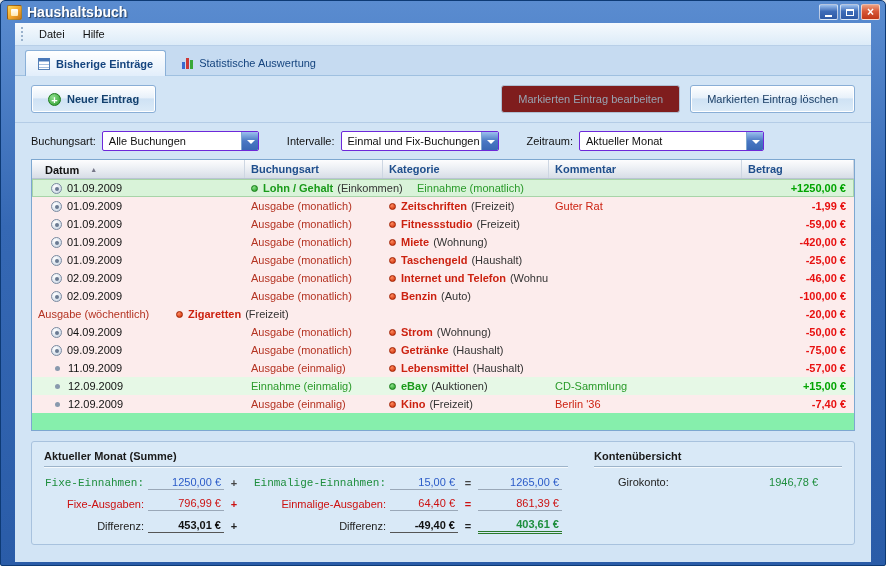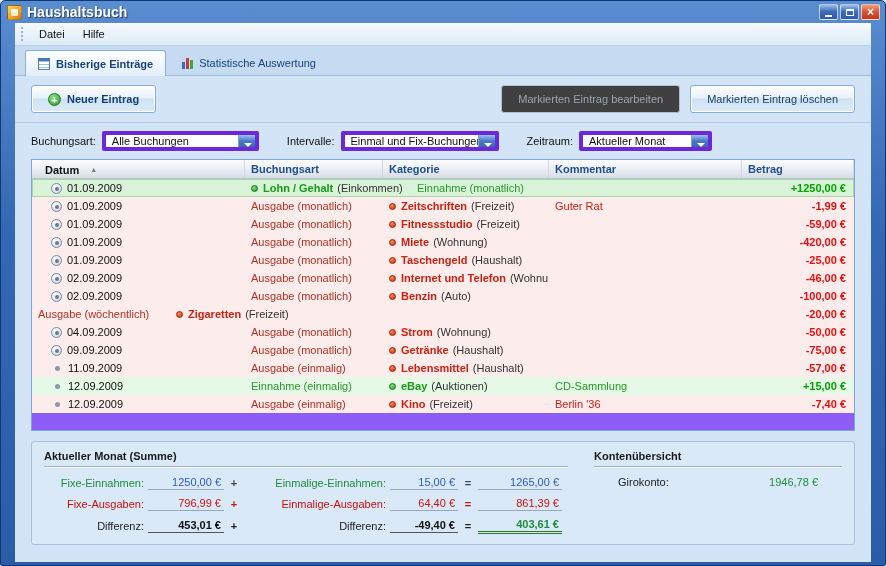--- a/index.html
+++ b/index.html
@@ -51,47 +51,47 @@
   .chart-icon i:nth-child(2){height:11px;background:#cc3838;}
   .chart-icon i:nth-child(3){height:9px;background:#38a838;}
   
   .toolbar{display:flex;align-items:center;gap:10px;padding:9px 16px;border-bottom:1px solid #b4cce6;}
   .tbtn{display:inline-flex;align-items:center;gap:6px;height:28px;padding:0 16px;
     border:1px solid #89aed6;border-radius:3px;
     background:linear-gradient(180deg,#ffffff,#e8f1fa 45%,#cfe2f4 50%,#dcebf8);
     box-shadow:inset 0 0 0 1px #fff;
     font-family:"Liberation Sans",sans-serif;font-size:11px;color:#1c3f66;cursor:default;}
   .tbtn.primary .tbtn-label{font-weight:bold;color:#13406e;}
-  .tbtn.disabled{color:#98a4b2;background:#404040;border-color:#aebfd2;box-shadow:none;text-align:center;}
+  .tbtn.disabled{color:#98a4b2;background:#7f1d1d;border-color:#aebfd2;box-shadow:none;text-align:center;}
   .tbtn.disabled .tbtn-label{color:#98a4b2;}
   .flex-spacer{flex:1;}
   .plus-icon{display:inline-block;width:13px;height:13px;border-radius:50%;
     background:radial-gradient(circle at 35% 30%,#8ee08e,#2a9a2a);
     border:1px solid #1c7a1c;color:#fff;font-weight:bold;font-size:11px;line-height:12px;text-align:center;}
   
   .filterbar{display:flex;align-items:center;padding:8px 16px 6px;}
   .fgroup{display:flex;align-items:center;margin-right:28px;border-radius:9px;}
   .flabel{margin-right:6px;color:#111;}
   .select{position:relative;display:flex;align-items:center;height:20px;background:#fff;
-    border:4px solid #6d28d9;border-radius:2px;padding:0 20px 0 6px;overflow:hidden;}
+    border:1px solid #6d28d9;border-radius:2px;padding:0 20px 0 6px;overflow:hidden;}
   .sel-text{white-space:nowrap;color:#111;}
   .sel-arrow{position:absolute;right:0;top:0;bottom:0;width:17px;
     background:linear-gradient(180deg,#9cc0ee,#4a78c4 50%,#3a68b4);border-left:1px solid #7da7d0;}
   .sel-arrow::after{content:"";position:absolute;left:5px;top:8px;
     border-left:4px solid transparent;border-right:4px solid transparent;border-top:4px solid #fff;}
   
   .tablebox{margin:2px 16px 0;height:272px;border:1px solid #7da7d0;background:#fff;
     display:flex;flex-direction:column;overflow:hidden;}
   .thead{display:flex;height:19px;line-height:19px;flex:0 0 auto;
     background:linear-gradient(180deg,#fdfdfe,#e7ebf1 60%,#d7dde6);
     border-bottom:1px solid #b8c4d2;color:#1f4e8c;font-weight:bold;}
   .hcell{border-right:1px solid #cdd6e2;padding-left:6px;overflow:hidden;white-space:nowrap;}
   .hcell.c-date{padding-left:13px;}
   .sort-icon{font-size:7px;color:#778;margin-left:8px;vertical-align:2px;}
-  .tbody{flex:1;background:#8b5cf6;overflow:hidden;}
+  .tbody{flex:1;background:#86efac;overflow:hidden;}
   .trow{display:flex;height:18px;line-height:18px;white-space:nowrap;}
   .trow.income{background:#e6f8e6;}
   .trow.income.selected{background:#d9f3d9;outline:1px solid #a8d4a8;outline-offset:-1px;}
   .trow.expense{background:#fcecec;}
   .cell{overflow:hidden;white-space:nowrap;}
   .c-date{width:213px;padding-left:6px;color:#111;}
   .c-type{width:138px;padding-left:6px;}
   .c-cat{width:166px;padding-left:6px;}
   .c-comment{flex:1;padding-left:6px;}
   .c-amount{width:112px;text-align:right;padding-right:8px;font-weight:bold;}
@@ -123,21 +123,21 @@
     background:#d9e9f7;padding:8px 12px;}
   .section.left{width:524px;flex:0 0 auto;}
   .section.right{flex:1;padding-left:26px;}
   .sec-title{font-weight:bold;color:#1a1a1a;}
   .etch{height:2px;border-top:1px solid #9db4ca;border-bottom:1px solid #f4f9fd;margin:4px 0 8px;}
   .sgrid{display:grid;grid-template-columns:104px 76px 20px 146px 68px 20px 84px;
     row-gap:7px;align-items:center;}
   .s-label{text-align:right;padding-right:4px;}
   .s-val{text-align:right;padding:0 3px 1px;border-bottom:1px solid #9aa8b8;}
   .s-op{text-align:center;font-weight:bold;}
-  .s-label.income{color:#1e8e3e;}
+  .s-label.income{color:#1e8e3e;font-family:Liberation Mono, monospace;}
   .s-val.income{color:#2b5bc8;}
   .s-op.income{color:#444;}
   .s-label.expense,.s-val.expense,.s-op.expense{color:#cc1111;}
   .s-label.diff{color:#222;}
   .s-op.diff{color:#222;}
   .s-val.diff{font-weight:bold;color:#111;border-bottom:1px solid #555;}
   .s-result.diff{color:#1e8e3e;border-bottom:3px double #2a7a2a;}
   .agrid{display:grid;grid-template-columns:96px 104px;padding-left:24px;align-items:center;}
   .a-label{text-align:left;padding-right:8px;color:#222;}
   .a-val{text-align:right;color:#1e8e3e;}
@@ -207,21 +207,21 @@
       </div>
       <div class="fgroup">
         <span class="flabel">Intervalle:</span>
         <div class="select" style="width:158px">
           <span class="sel-text">Einmal und Fix-Buchungen</span>
           <span class="sel-arrow"></span>
         </div>
       </div>
       <div class="fgroup">
         <span class="flabel">Zeitraum:</span>
-        <div class="select" style="width:133px">
+        <div class="select" style="width:185px">
           <span class="sel-text">Aktueller Monat</span>
           <span class="sel-arrow"></span>
         </div>
       </div>
     </div>
 
     <div class="tablebox">
       <div class="thead">
         <div class="hcell c-date">
           <span>Datum</span>

